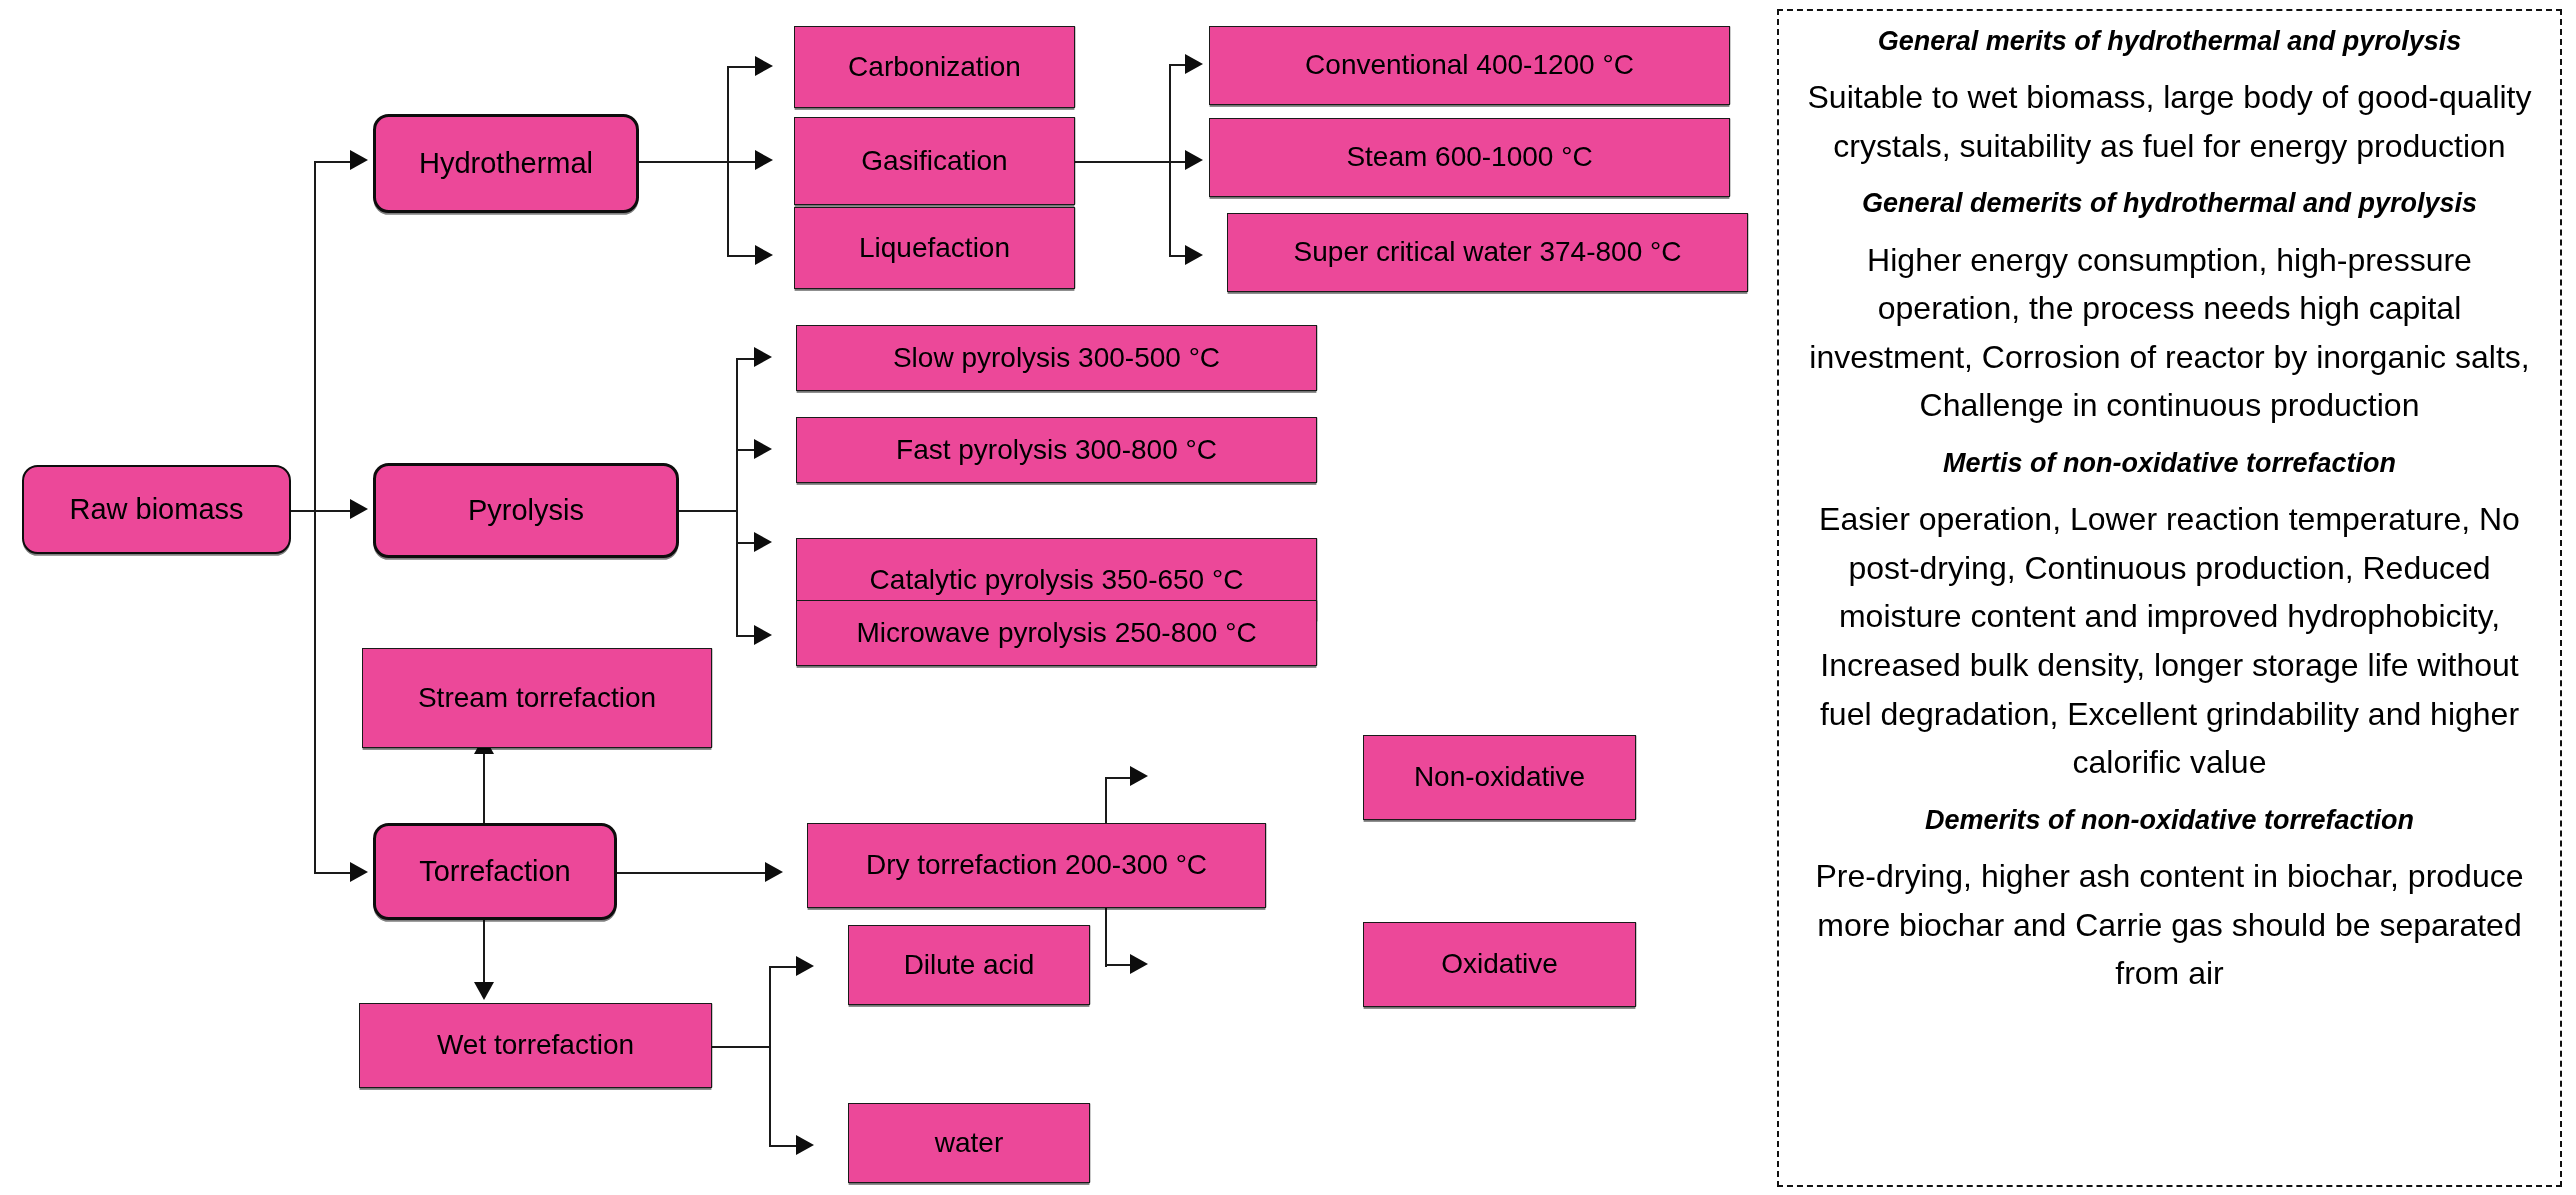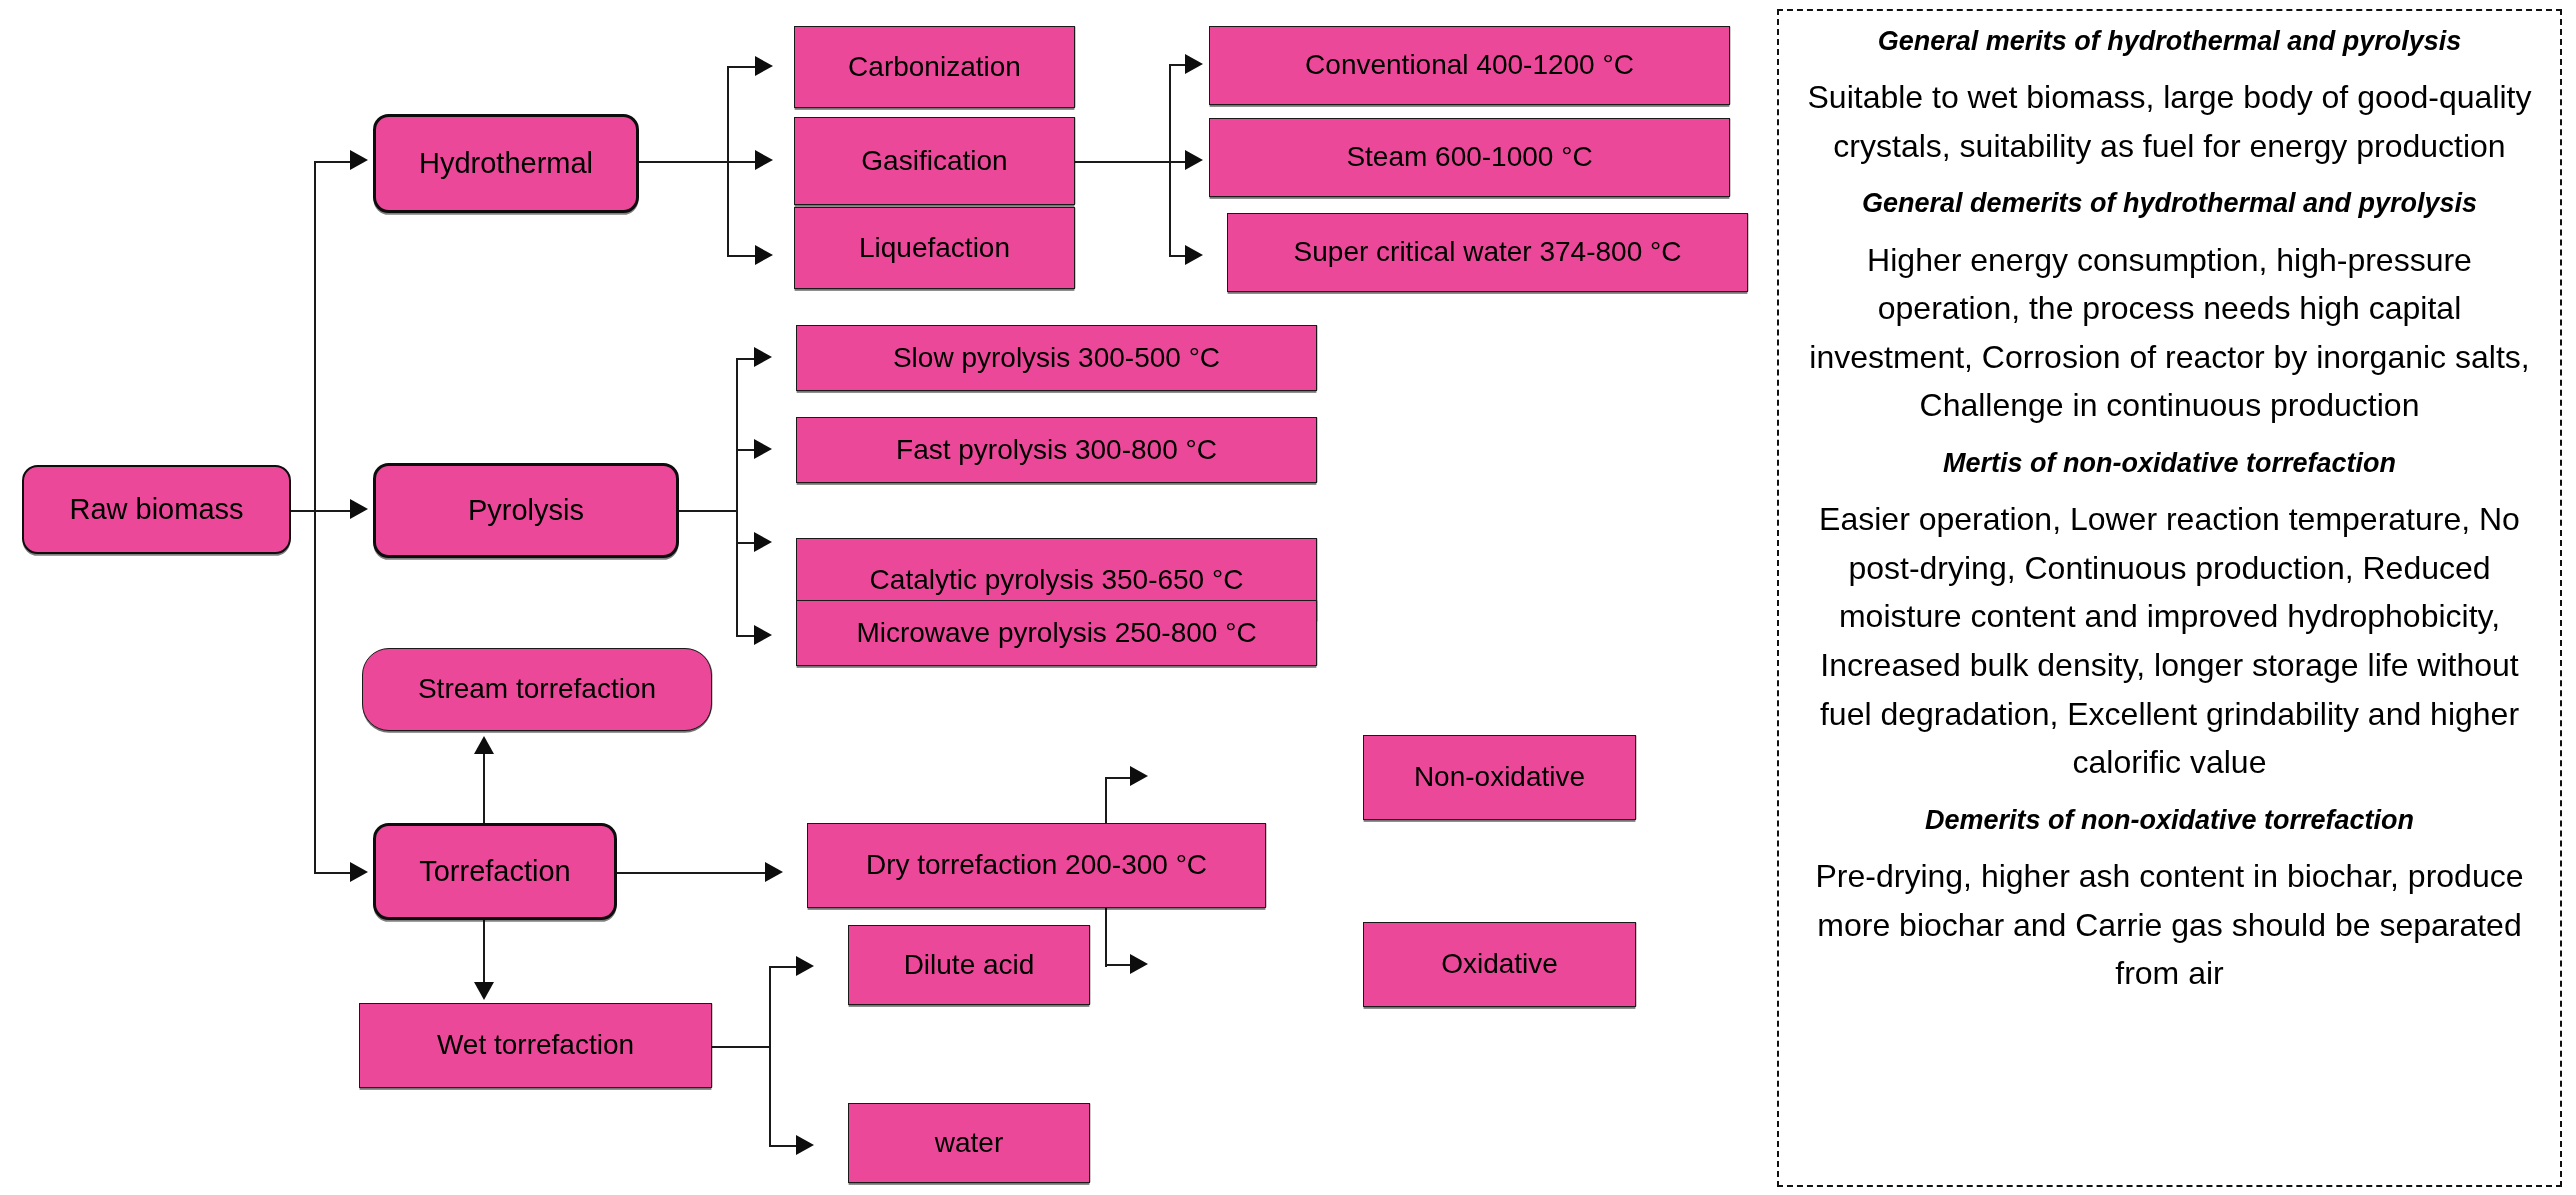--- a/index.html
+++ b/index.html
@@ -207,21 +207,21 @@
   <div class="node rect" style="left:796px; top:417px; width:521px; height:66px;">
     <span class="lbl">Fast pyrolysis 300-800 °C</span>
   </div>
   <div class="node rect" style="left:796px; top:509px; width:521px; height:84px;margin-top:29px;">
     <span class="lbl">Catalytic pyrolysis 350-650 °C</span>
   </div>
   <div class="node rect" style="left:796px; top:600px; width:521px; height:66px;">
     <span class="lbl">Microwave pyrolysis 250-800 °C</span>
   </div>
 
-  <div class="node rect" style="left:362px; top:648px; width:350px; height:83px;border-radius:27px;">
+  <div class="node rect" style="left:362px; top:648px; width:350px; height:100px;">
     <span class="lbl">Stream torrefaction</span>
   </div>
 
   <div class="node rect" style="left:359px; top:1003px; width:353px; height:85px;">
     <span class="lbl">Wet torrefaction</span>
   </div>
 
   <div class="node rect" style="left:807px; top:823px; width:459px; height:85px;">
     <span class="lbl">Dry torrefaction  200-300 °C</span>
   </div>

